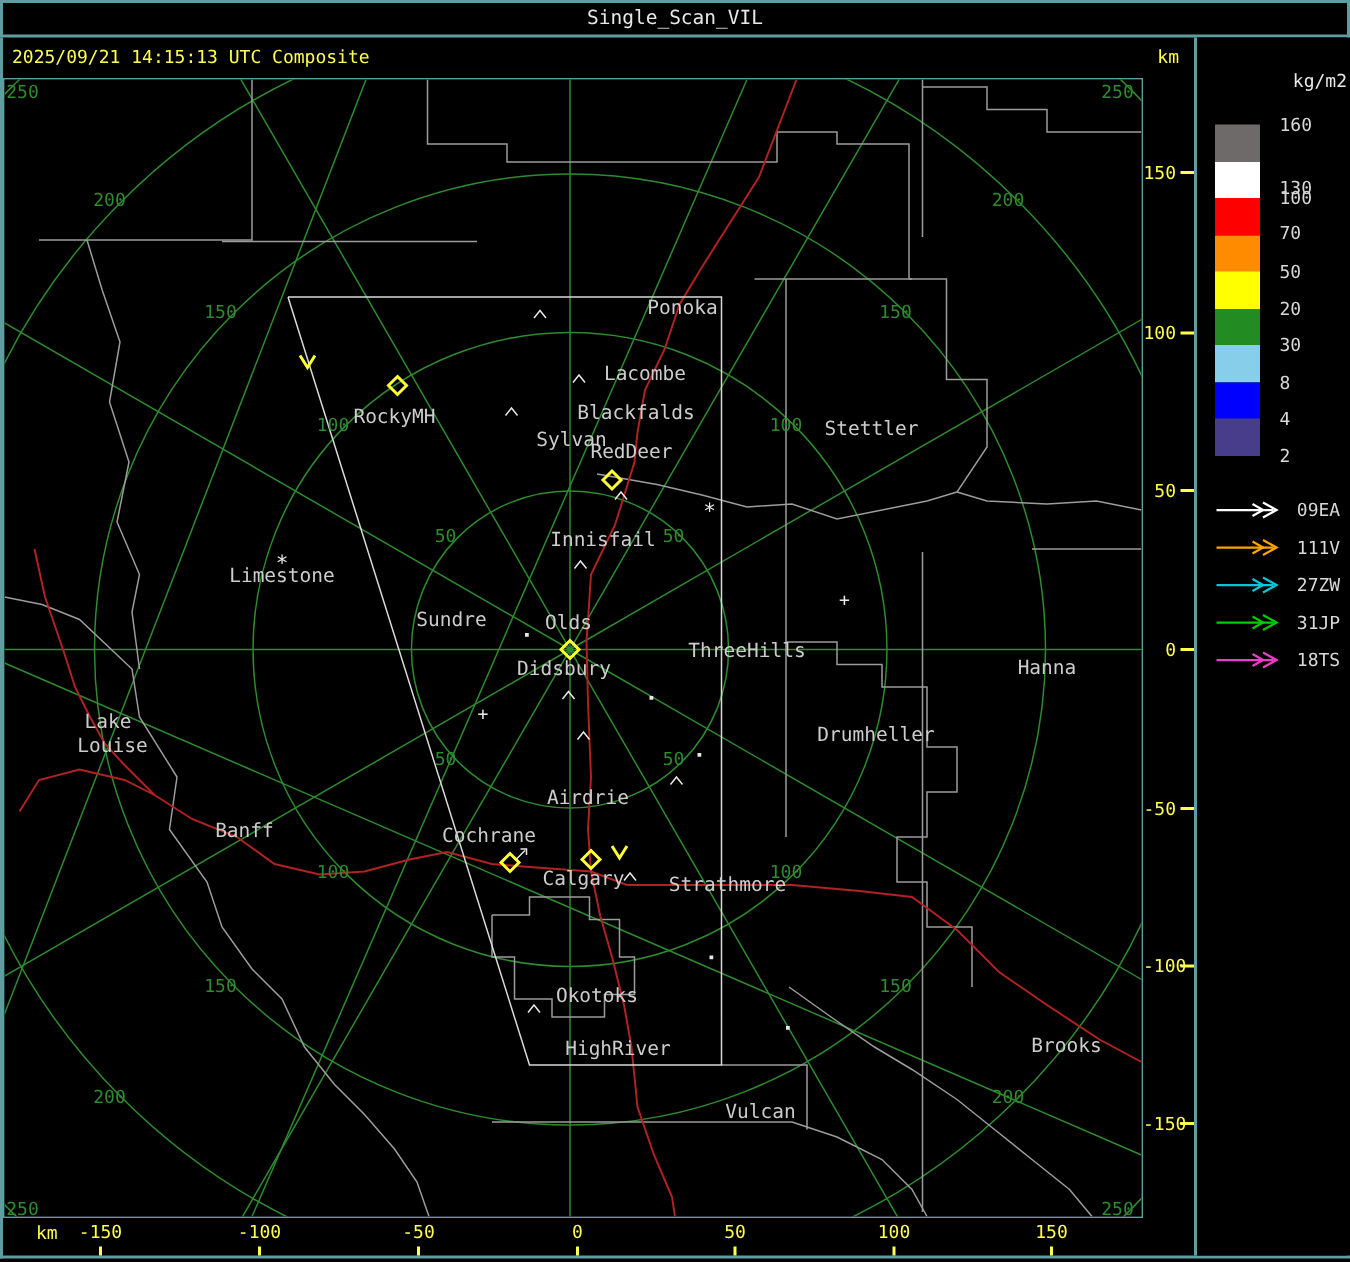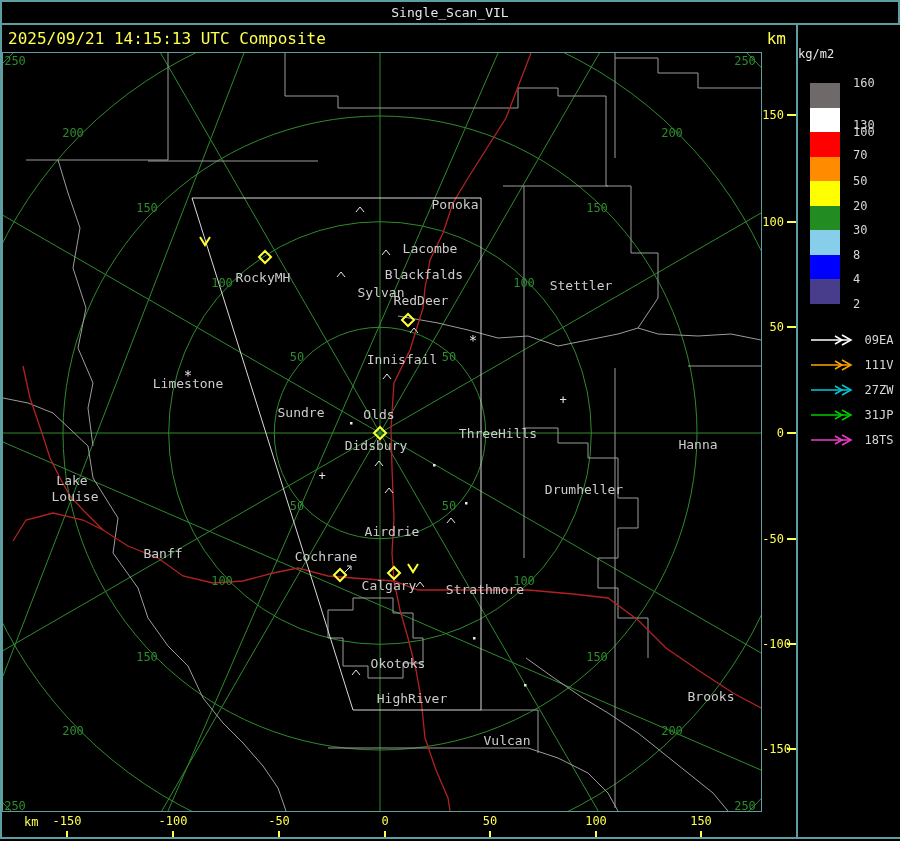--- a/index.html
+++ b/index.html
@@ -2,34 +2,34 @@
 <html><head>
 <meta charset="utf-8">
 <style>
   html,body{margin:0;padding:0;background:#000;}
   body{width:900px;height:841px;font-family:"DejaVu Sans Mono",monospace;-webkit-font-smoothing:none;}
   .frame{width:900px;height:744px;background:#000;box-sizing:border-box;}
   .titlebar{height:25px;border:2px solid #5f9ea0;box-sizing:border-box;color:#e8e8e8;
     font-size:13px;text-align:center;line-height:21px;background:#000;}
   .content{display:flex;height:814px;border-left:2px solid #5f9ea0;border-bottom:2px solid #5f9ea0;box-sizing:border-box;}
   .left{width:796px;border-right:2px solid #5f9ea0;box-sizing:border-box;position:relative;}
-  .infostrip{height:27px;position:relative;color:#ffff4e;font-size:16px;line-height:27px;}
+  .infostrip{height:27px;position:relative;color:#ffff4e;font-size:12px;line-height:27px;}
   .infostrip .stamp{position:absolute;left:6px;top:0;}
   .infostrip .kmr{position:absolute;right:10px;top:0;}
   .maprow{display:flex;height:760px;}
   .map-wrap{width:758px;height:758px;border:1px solid #5f9ea0;box-sizing:content-box;}
   .right-axis{width:36px;position:relative;color:#ffff4e;font-size:12px;}
   .right-axis .ylab{position:absolute;width:22px;text-align:right;height:14px;line-height:14px;}
   .right-axis .ytick{position:absolute;right:0;width:9px;height:2px;background:#ffff4e;}
   .bottomstrip{height:25px;position:relative;color:#ffff4e;font-size:12px;}
   .bottomstrip .kml{position:absolute;left:22px;top:3px;}
   .bottomstrip .xlab{position:absolute;width:60px;text-align:center;top:2px;}
   .bottomstrip .xtick{position:absolute;bottom:0;width:2px;height:6px;background:#ffff4e;}
   .legend{width:100px;background:#000;color:#e8e8e8;font-size:12px;position:relative;}
-  .legend .kg{padding-top:22px;text-align:left;height:16px;}
+  .legend .kg{padding-top:22px;text-align:right;height:16px;}
   .swatches{position:relative;height:232px;margin-top:20px;}
   .swatches .sw{position:absolute;left:12px;width:30px;height:25px;}
   .swatches .swlab{position:absolute;left:55px;width:40px;height:14px;line-height:14px;color:#d8d8d8;}
   .tracks{margin-top:12px;}
   .trackrow{height:25px;display:flex;align-items:center;justify-content:center;}
   .trackrow svg{margin-left:6px;}
   .trackrow .tlab{margin-left:10px;color:#d8d8d8;}
   svg text{font-family:"DejaVu Sans Mono",monospace;}
 </style>
 </head>

